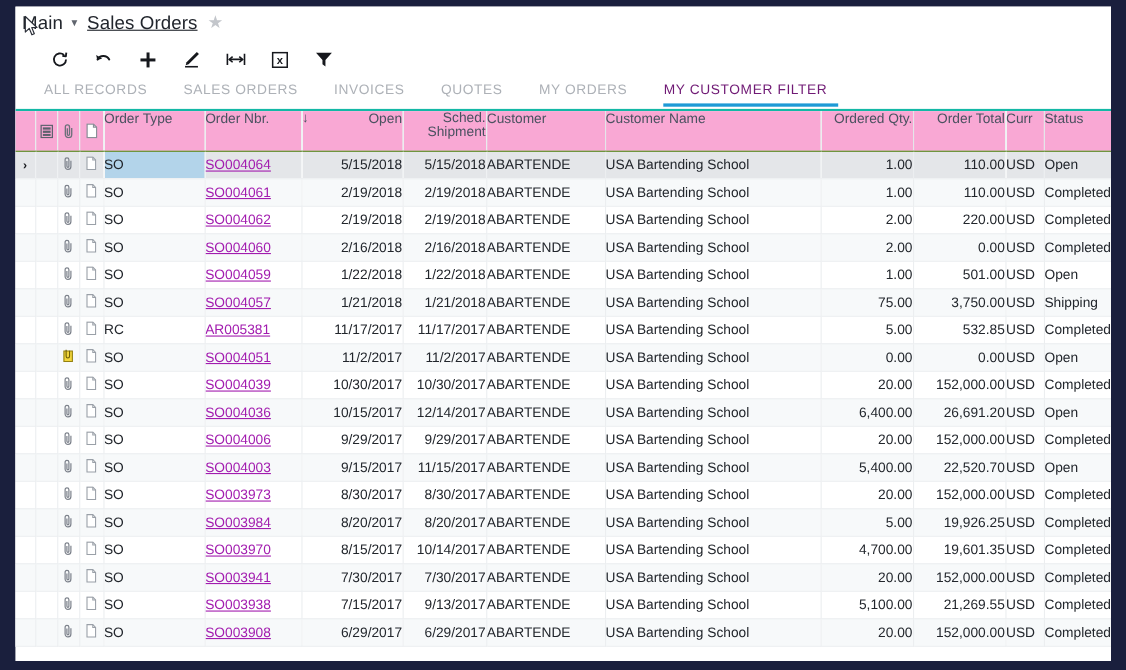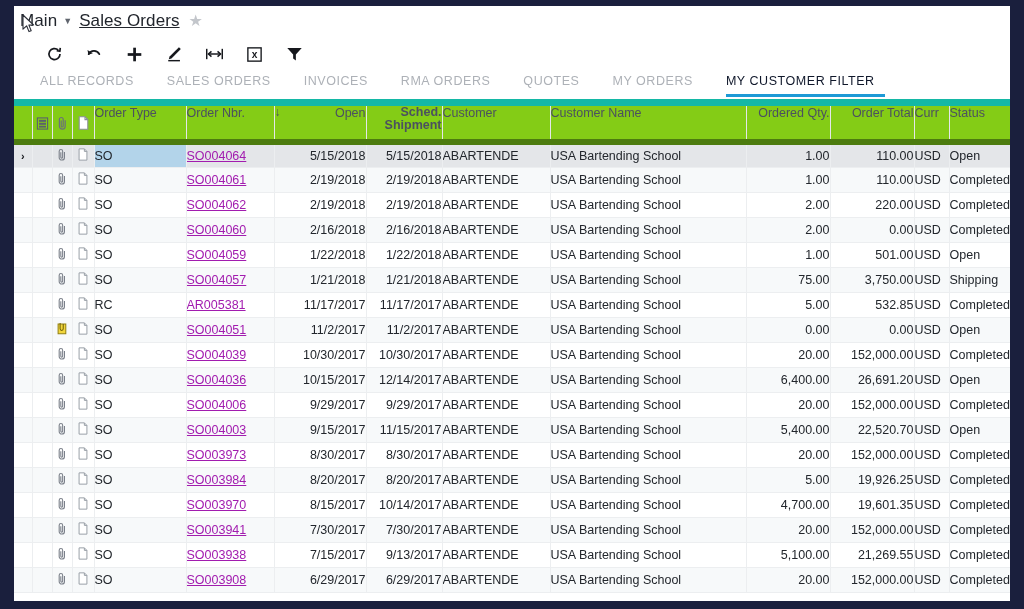--- a/index.html
+++ b/index.html
@@ -81,35 +81,35 @@
   }
   .tool svg { display: block; }
 
   
   .tabs {
     height: 27px;
     display: flex;
     align-items: flex-start;
     padding-left: 26px;
     background: #ffffff;
-    border-bottom: 7px solid #14b8a6;
+    border-bottom: 2px solid #14b8a6;
     position: relative;
   }
   .tab {
     font-size: 12.5px;
     color: #adb1b7;
     letter-spacing: .55px;
     padding: 2px 22px 0 0;
     margin-right: 11px;
     height: 25px;
     box-sizing: border-box;
     white-space: nowrap;
   }
   .tab.active {
-    color: #0f172a;
+    color: #701a75;
     border-bottom: 3px solid #1e9ad6;
     padding-right: 10px;
     margin-right: 0;
   }
 
   
   .grid {
     position: relative;
     background: #ffffff;
   }
@@ -121,23 +121,23 @@
   }
   table.g th, table.g td {
     padding: 0;
     margin: 0;
     overflow: hidden;
     white-space: nowrap;
   }
 
   
   thead th {
-    background: #84cc16;
+    background: #f9a8d4;
     border-right: 1px solid #e4e6e9;
-    border-bottom: 6px solid #4d7c0f;
+    border-bottom: 1px solid #4d7c0f;
     height: 36px;
     vertical-align: top;
     color: #4b5160;
     font-weight: normal;
     font-size: 12.5px;
     padding: 6px 6px 0 6px;
     box-sizing: border-box;
     text-align: left;
   }
   thead th.r { text-align: right; }
@@ -264,21 +264,20 @@
         <path d="M1.5 2 L18.5 2 L11.6 9.6 L11.6 16.5 L8.4 14.2 L8.4 9.6 Z" fill="#16181d"></path>
       </svg>
     </div>
 
   </div>
 
   <div class="tabs">
     <div class="tab">ALL RECORDS</div>
     <div class="tab">SALES ORDERS</div>
     <div class="tab">INVOICES</div>
-    <div class="tab">RMA ORDERS</div>
     <div class="tab">QUOTES</div>
     <div class="tab">MY ORDERS</div>
     <div class="tab active">MY CUSTOMER FILTER</div>
   </div>
 
   <div class="grid">
     <table class="g">
       <colgroup>
         <col style="width:18px">
           <col style="width:20px">
@@ -324,21 +323,21 @@
               </svg>
             </span>
           </th>
           <th>Order Type</th>
           <th>Order Nbr.</th>
           <th class="r">
             <span class="sortmark">↓</span>
             <span>Open</span>
           </th>
           <th class="r">
-            <span class="hwrap" style="display:block; white-space:normal;font-weight:bold;">Sched. Shipment</span>
+            <span class="hwrap" style="display:block; white-space:normal;">Sched. Shipment</span>
           </th>
           <th>Customer</th>
           <th>Customer Name</th>
           <th class="r">Ordered Qty.</th>
           <th class="r">Order Total</th>
           <th>Curr</th>
           <th>Status</th>
         </tr>
       </thead>
 

